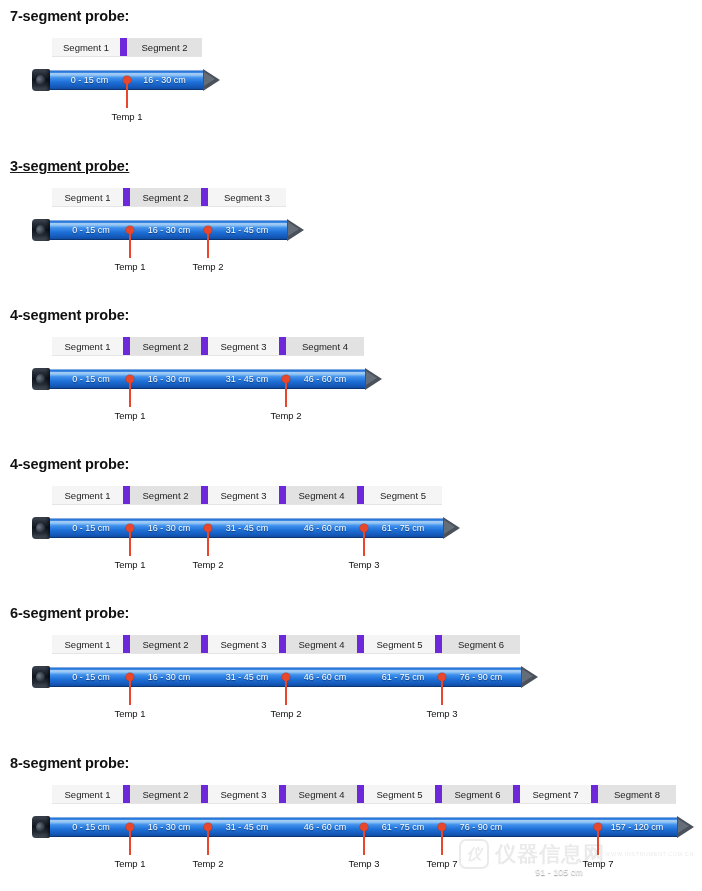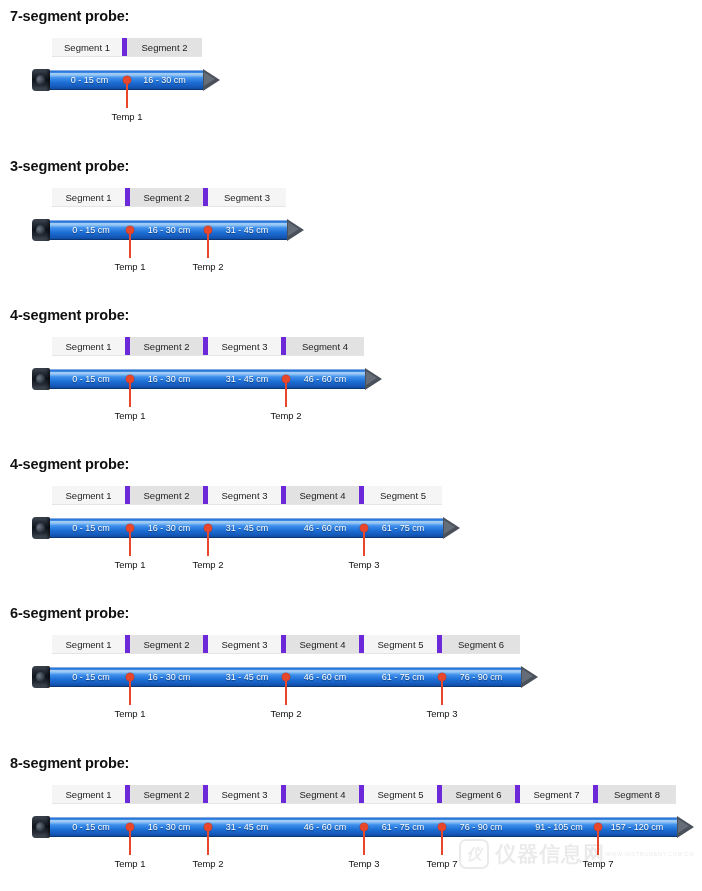--- a/index.html
+++ b/index.html
@@ -31,21 +31,21 @@
   
   .seg-header {
     position:absolute; top:0; left:20px;
     display:flex; height:18px;
     background:#f4f4f4;
     box-shadow:0 1px 0 rgba(0,0,0,0.10);
   }
   .seg-cell {
     display:flex; align-items:center; justify-content:center;
     font-size:9.5px; color:#222; white-space:nowrap;
-    border-right:5px solid #6d28d9;
+    border-right:7px solid #6d28d9;
     background:#f5f5f5;
   }
   .seg-cell.alt { background:#e2e2e2; }
   .seg-cell:last-child { border-right:none; }
 
   
   .probe-row { position:absolute; left:0; height:24px;padding-left:28px; }
 
   .cap {
     position:absolute; left:0; top:1px;
@@ -175,21 +175,21 @@
             <div class="range-lbl" style="left: 20px; width: 75px;">0 - 15 cm</div>
             <div class="range-lbl" style="left: 95px; width: 75px;">16 - 30 cm</div>
             <div class="marker" style="left: 95px; top: 12px;">
               <div class="dot"></div>
               <div class="stem" style="height: 28px;"></div>
               <div class="mlabel" style="top: 31px;">Temp 1</div>
             </div>
           </div>
         </div>
       </div>
-      <div class="probe-block" style="top: 158px; width: 676px;">
+      <div class="probe-block" style="top: 158px; width: 676px; text-decoration: underline;">
         <div class="probe-title">3-segment probe:</div>
         <div class="diagram" style="height: 95px;">
           <div class="seg-header" style="top: 14px; left: 20px;">
             <div class="seg-cell" style="width: 78px;">Segment 1</div>
             <div class="seg-cell alt" style="width: 78px;">Segment 2</div>
             <div class="seg-cell" style="width: 78px;">Segment 3</div>
           </div>
           <div class="probe-row" style="top: 44px; width: 274px;">
             <div class="cap"></div>
             <div class="tube" style="left: 12px; width: 244px;">
@@ -347,21 +347,21 @@
               <div class="tube-sheen"></div>
             </div>
             <div class="tip" style="left: 645px;"></div>
             <div class="tip-shade" style="left: 646px;"></div>
             <div class="range-lbl" style="left: 20px; width: 78px;">0 - 15 cm</div>
             <div class="range-lbl" style="left: 98px; width: 78px;">16 - 30 cm</div>
             <div class="range-lbl" style="left: 176px; width: 78px;">31 - 45 cm</div>
             <div class="range-lbl" style="left: 254px; width: 78px;">46 - 60 cm</div>
             <div class="range-lbl" style="left: 332px; width: 78px;">61 - 75 cm</div>
             <div class="range-lbl" style="left: 410px; width: 78px;">76 - 90 cm</div>
-            <div class="range-lbl" style="left: 488px; width: 78px;">91 - 105 cm</div>
+            <div class="range-lbl" style="left: 488px; width: 78px; margin-top: 45px;">91 - 105 cm</div>
             <div class="range-lbl" style="left: 566px; width: 78px;">157 - 120 cm</div>
             <div class="marker" style="left: 98px; top: 12px;">
               <div class="dot"></div>
               <div class="stem" style="height: 28px;"></div>
               <div class="mlabel" style="top: 31px;">Temp 1</div>
             </div>
             <div class="marker" style="left: 176px; top: 12px;">
               <div class="dot"></div>
               <div class="stem" style="height: 28px;"></div>
               <div class="mlabel" style="top: 31px;">Temp 2</div>

